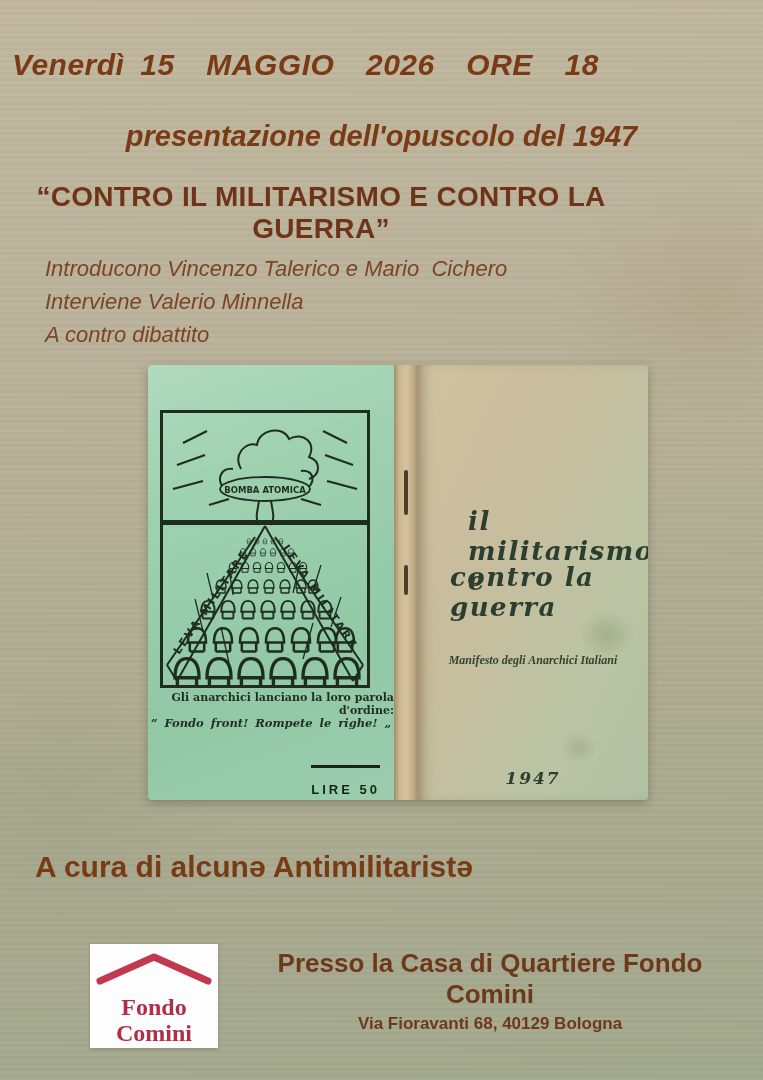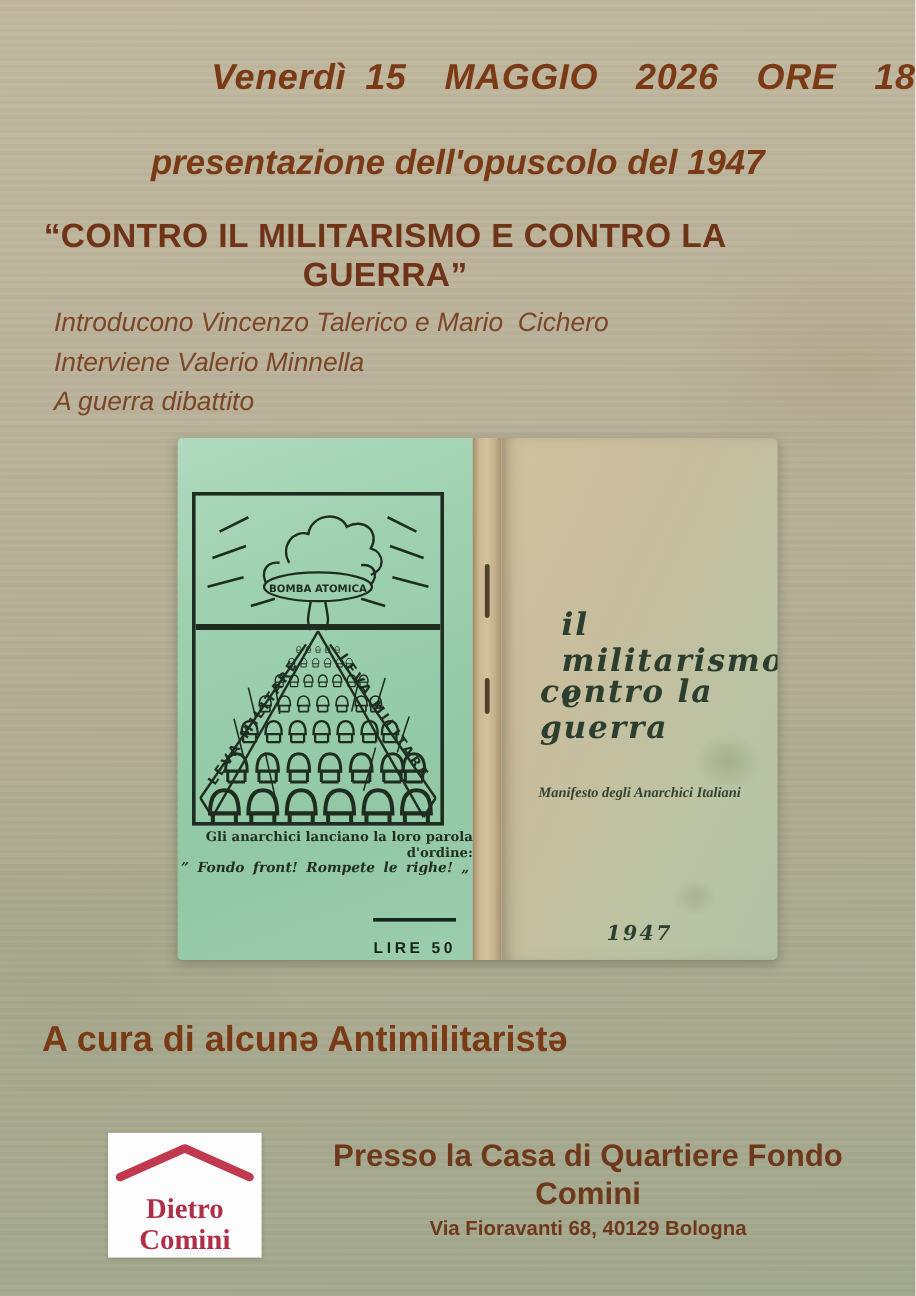--- a/index.html
+++ b/index.html
@@ -14,23 +14,23 @@
     position:absolute; inset:0; pointer-events:none;
     background:
       radial-gradient(230px 170px at 93% 28%, rgba(150,128,92,.16), transparent 70%),
       radial-gradient(260px 200px at 8% 75%, rgba(120,130,95,.12), transparent 70%),
       repeating-linear-gradient(0deg, rgba(255,255,255,.025) 0 3px, rgba(90,80,60,.03) 3px 6px);
   }
 
   .pre { white-space:pre; }
 
   .date-line {
-    position:absolute; top:48px; left:0; width:763px; text-align:right;
+    position:absolute; top:48px; left:0; width:763px; text-align:left;
     font-weight:bold; font-style:italic; font-size:30px; letter-spacing:.5px;
-    word-spacing:7px; color:#7a3a16;
+    word-spacing:7px; color:#7a3a16;padding-left:12px;
   }
   .presentation-line {
     position:absolute; top:120px; left:0; width:763px; text-align:center;
     font-weight:bold; font-style:italic; font-size:29px; color:#7a3a16;
   }
   .quote-line {
     position:absolute; top:181px; left:0; width:642px; text-align:center;
     font-weight:bold; font-size:28px; letter-spacing:.3px; color:#6f3418;
   }
   .speakers {
@@ -127,21 +127,21 @@
 <div class="poster">
   <div class="texture"></div>
 
   <div class="date-line pre">Venerdì 15  MAGGIO  2026  ORE  18</div>
   <div class="presentation-line">presentazione dell'opuscolo del 1947</div>
   <div class="quote-line">“CONTRO IL MILITARISMO E CONTRO LA GUERRA”</div>
 
   <div class="speakers">
     <div class="pre">Introducono Vincenzo Talerico e Mario  Cichero</div>
     <div>Interviene Valerio Minnella</div>
-    <div>A guerra dibattito</div>
+    <div>A contro dibattito</div>
   </div>
 
   <div class="booklet">
 
     <div class="page-left">
       <div class="illustration-frame">
         <svg width="204" height="272" viewBox="0 0 204 272">
           <defs>
             <g id="helmet" fill="none" stroke="#1e2d20" stroke-width="1.4">
               <path d="M-5,2 Q-5,-6 0,-6 Q5,-6 5,2 Z"></path>
@@ -262,21 +262,21 @@
     </div>
   </div>
 
   <div class="curators-line">A cura di alcunə Antimilitaristə</div>
 
   <div class="logo-box">
     <svg width="128" height="44" viewBox="0 0 128 44">
       <path d="M10,37 L64,13 L118,37" fill="none" stroke="#c0394f" stroke-width="7" stroke-linecap="round" stroke-linejoin="round"></path>
     </svg>
     <div class="logo-text">
-      <div>Dietro</div>
+      <div>Fondo</div>
       <div>Comini</div>
     </div>
   </div>
 
   <div class="venue-block">
     <div>Presso la Casa di Quartiere Fondo</div>
     <div>Comini</div>
     <div class="venue-address">Via Fioravanti 68, 40129 Bologna</div>
   </div>
 </div>

